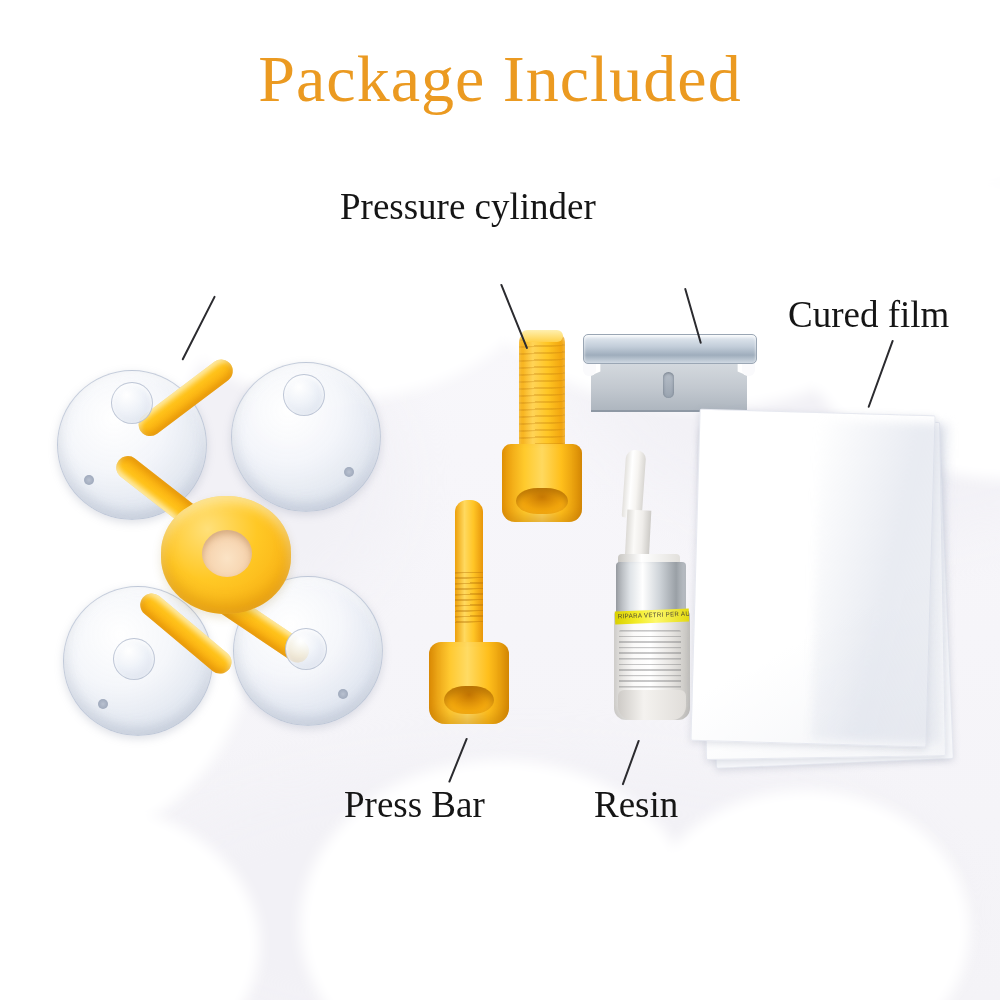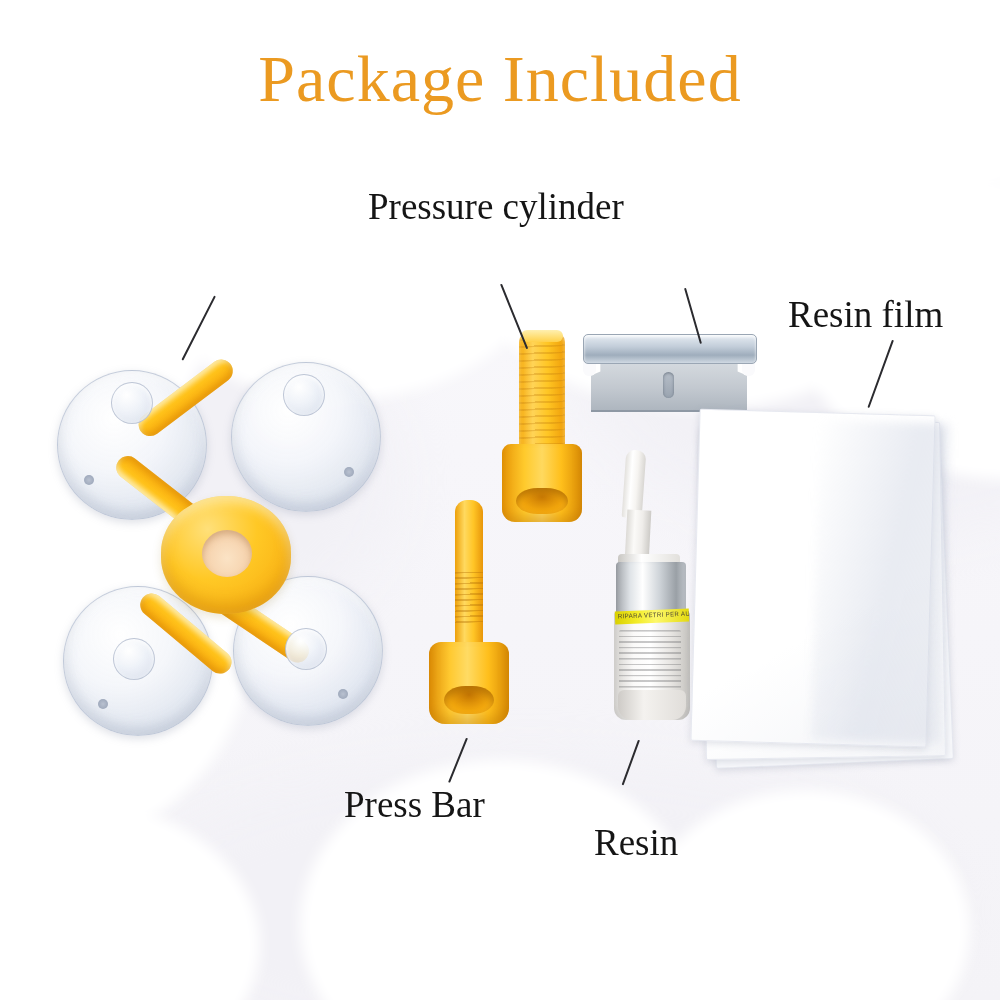--- a/index.html
+++ b/index.html
@@ -423,18 +423,18 @@
     <div class="film-shade"></div>
   </div>
 
   <div class="leader" style="left:214px; top:296px; height:72px;  transform:rotate(27deg);"></div>
   <div class="leader" style="left:500px; top:284px; height:70px;  transform:rotate(-22deg);"></div>
   <div class="leader" style="left:684px; top:288px; height:58px;  transform:rotate(-16deg);"></div>
   <div class="leader" style="left:892px; top:340px; height:72px;  transform:rotate(20deg);"></div>
   <div class="leader" style="left:466px; top:738px; height:48px;  transform:rotate(22deg);"></div>
   <div class="leader" style="left:638px; top:740px; height:48px;  transform:rotate(20deg);"></div>
 
-  <div class="label" style="left:368px; top:188px;">Pressure cylinder</div>
-  <div class="label" style="left:788px; top:296px;">Resin film</div>
+  <div class="label" style="left:340px; top:188px;">Pressure cylinder</div>
+  <div class="label" style="left:788px; top:296px;">Cured film</div>
   <div class="label" style="left:344px; top:786px;">Press Bar</div>
-  <div class="label" style="left:594px; top:824px;font-family:Liberation Serif, serif;">Resin</div>
+  <div class="label" style="left:594px; top:786px;font-family:Liberation Serif, serif;">Resin</div>
 
 </div>
 
 </body></html>

